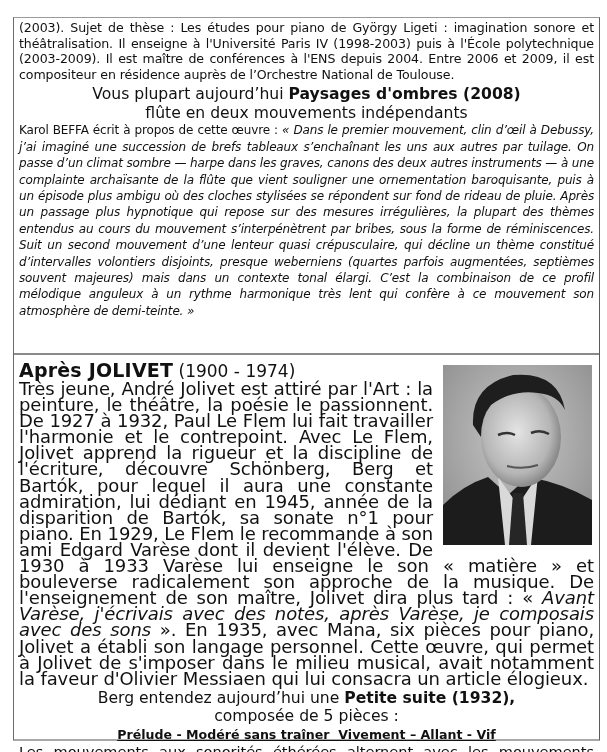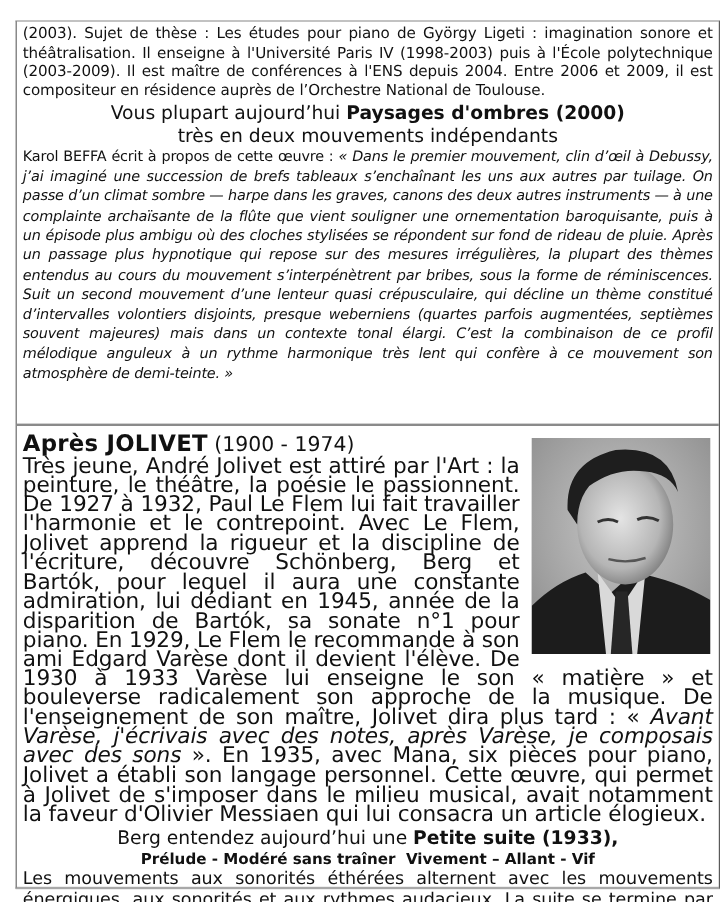--- a/index.html
+++ b/index.html
@@ -26,22 +26,22 @@
   .movements { text-align:center; font-weight:bold; font-size:12.6px; line-height:17px; }
   .final { font-size:14.6px; line-height:17.2px; text-align:justify; letter-spacing:-0.05px; }
 </style>
 </head>
 <body>
 
 <div class="box">
 
   <div class="cell1">
     <p class="bio">(2003). Sujet de thèse : Les études pour piano de György Ligeti : imagination sonore et théâtralisation. Il enseigne à l'Université Paris IV (1998-2003) puis à l'École polytechnique (2003-2009). Il est maître de conférences à l'ENS depuis 2004. Entre 2006 et 2009, il est compositeur en résidence auprès de l’Orchestre National de Toulouse.</p>
-    <p class="center-big" style="margin-top:3px;"><span>Vous plupart aujourd’hui </span><b>Paysages d'ombres (2000)</b></p>
-    <p class="center-big">très en deux mouvements indépendants</p>
+    <p class="center-big" style="margin-top:3px;"><span>Vous plupart aujourd’hui </span><b>Paysages d'ombres (2008)</b></p>
+    <p class="center-big">flûte en deux mouvements indépendants</p>
     <p class="quote"><span>Karol BEFFA écrit à propos de cette œuvre : </span><i>« Dans le premier mouvement, clin d’œil à Debussy, j’ai imaginé une succession de brefs tableaux s’enchaînant les uns aux autres par tuilage. On passe d’un climat sombre — harpe dans les graves, canons des deux autres instruments — à une complainte archaïsante de la flûte que vient souligner une ornementation baroquisante, puis à un épisode plus ambigu où des cloches stylisées se répondent sur fond de rideau de pluie. Après un passage plus hypnotique qui repose sur des mesures irrégulières, la plupart des thèmes entendus au cours du mouvement s’interpénètrent par bribes, sous la forme de réminiscences. Suit un second mouvement d’une lenteur quasi crépusculaire, qui décline un thème constitué d’intervalles volontiers disjoints, presque weberniens (quartes parfois augmentées, septièmes souvent majeures) mais dans un contexte tonal élargi. C’est la combinaison de ce profil mélodique anguleux à un rythme harmonique très lent qui confère à ce mouvement son atmosphère de demi-teinte. »</i></p>
   </div>
 
   <div class="cell2">
     <div class="photo" title="Portrait d'André Jolivet">
       <svg width="149" height="180" viewBox="0 0 149 180">
         <defs>
           <radialGradient id="bg" cx="0.5" cy="0.4" r="0.7">
             <stop offset="0" stop-color="#c8c8c8"></stop>
             <stop offset="1" stop-color="#8e8e8e"></stop>
@@ -58,18 +58,19 @@
         <path d="M70 128 L80 128 L84 180 L66 180 Z" fill="#262626"></path>
         <ellipse cx="78" cy="72" rx="40" ry="50" fill="url(#face)"></ellipse>
         <path d="M30 60 Q28 20 70 10 Q115 6 122 45 Q115 30 95 28 Q70 24 48 40 Q38 52 38 72 Z" fill="#1e1e1e"></path>
         <path d="M55 70 Q64 66 72 70" stroke="#333" stroke-width="2.5" fill="none"></path>
         <path d="M88 68 Q97 64 106 69" stroke="#333" stroke-width="2.5" fill="none"></path>
         <path d="M64 101 Q80 105 95 100" stroke="#555" stroke-width="2" fill="none"></path>
       </svg>
     </div>
     <p class="composer-head"><span class="name">Après JOLIVET</span><span> (1900 - 1974)</span></p>
     <p class="bio2"><span>Très jeune, André Jolivet est attiré par l'Art : la peinture, le théâtre, la poésie le passionnent. De 1927 à 1932, Paul Le Flem lui fait travailler l'harmonie et le contrepoint. Avec Le Flem, Jolivet apprend la rigueur et la discipline de l'écriture, découvre Schönberg, Berg et Bartók, pour lequel il aura une constante admiration, lui dédiant en 1945, année de la disparition de Bartók, sa sonate n°1 pour piano. En 1929, Le Flem le recommande à son ami Edgard Varèse dont il devient l'élève. De 1930 à 1933 Varèse lui enseigne le son « matière » et bouleverse radicalement son approche de la musique. De l'enseignement de son maître, Jolivet dira plus tard : « </span><i>Avant Varèse, j'écrivais avec des notes, après Varèse, je composais avec des sons</i><span> ». En 1935, avec Mana, six pièces pour piano, Jolivet a établi son langage personnel. Cette œuvre, qui permet à Jolivet de s'imposer dans le milieu musical, avait notamment la faveur d'Olivier Messiaen qui lui consacra un article élogieux.</span></p>
-    <p class="center-big" style="clear:both; margin-top:2px;"><span>Berg entendez aujourd’hui une </span><b>Petite suite (1933),</b></p>
-    <p class="movements" style="white-space:pre;">Prélude - Modéré sans traîner  Vivement – Allant - Vif</p>
+    <p class="center-big" style="clear:both; margin-top:2px;"><span>Berg entendez aujourd’hui une </span><b>Petite suite (1932),</b></p>
+    <p class="center-big">composée de 5 pièces :</p>
+    <p class="movements" style="white-space:pre;text-decoration:underline;">Prélude - Modéré sans traîner  Vivement – Allant - Vif</p>
     <p class="final">Les mouvements aux sonorités éthérées alternent avec les mouvements énergiques, aux sonorités et aux rythmes audacieux. La suite se termine par une chanson populaire jouée à la flûte piccolo.</p>
   </div>
 
 </div>
 
 </body></html>

